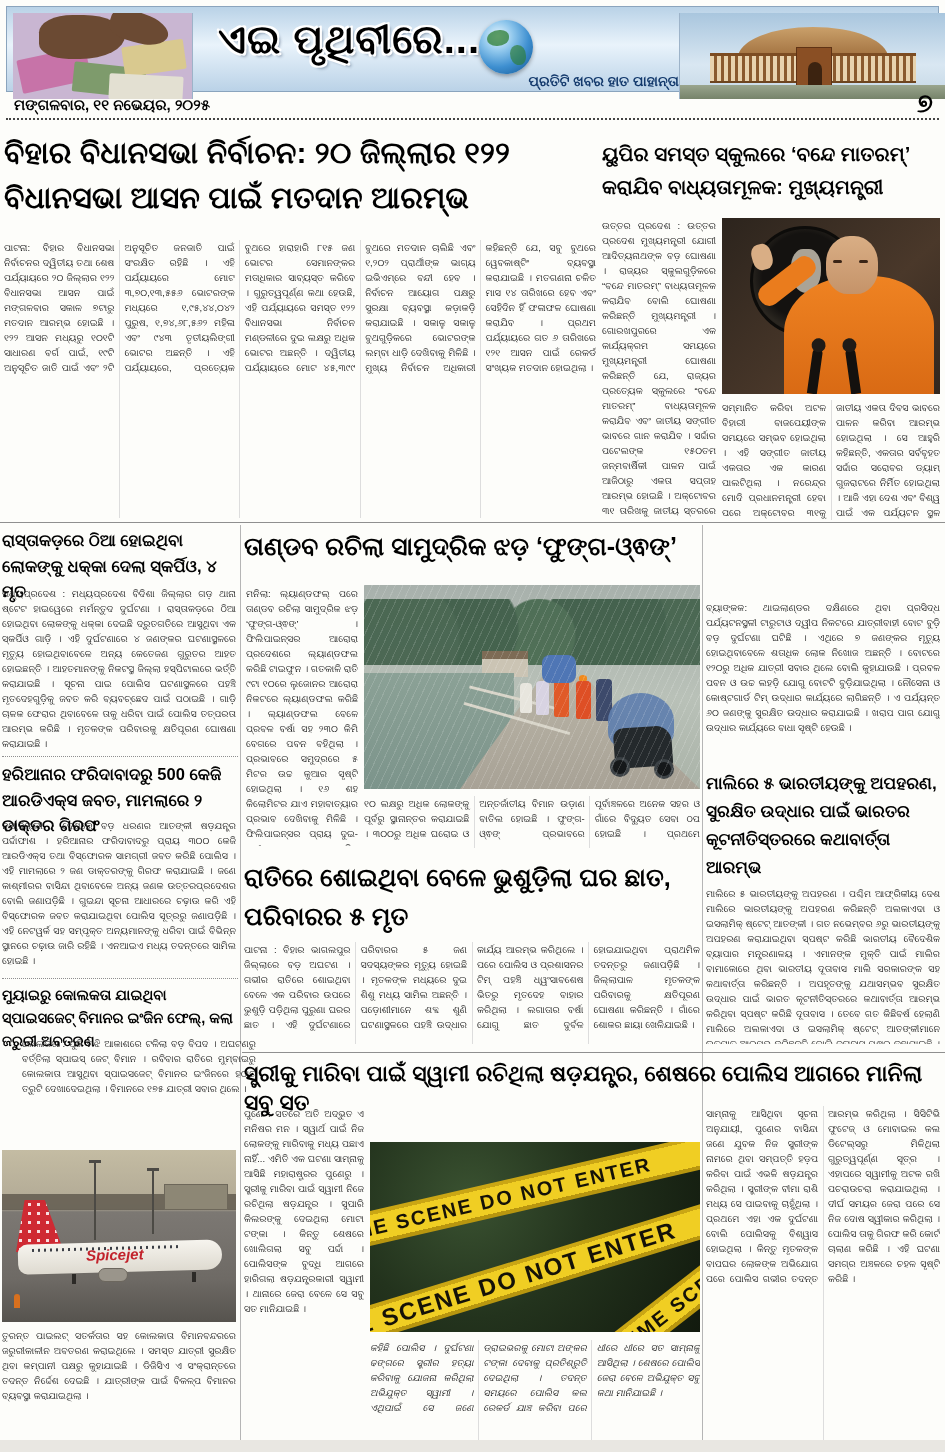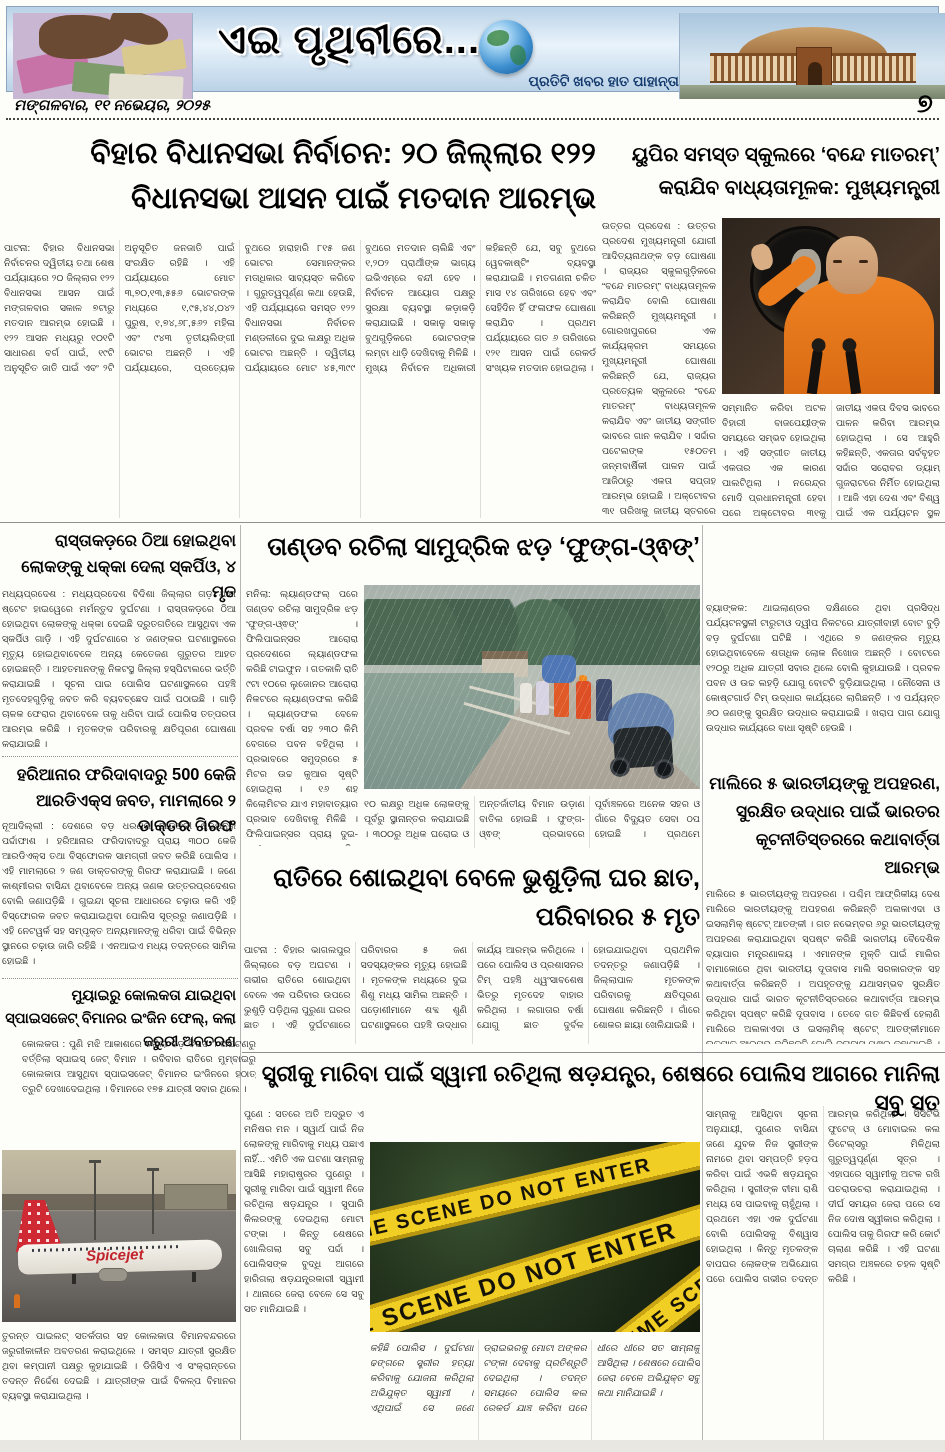--- a/index.html
+++ b/index.html
@@ -27,30 +27,30 @@
   .tagline { position:absolute; left:498px; top:66px; width:215px; text-align:center; font-size:14px; font-weight:bold; color:#12386b; }
 
   
   .parl-dome { position:absolute; left:58px; top:14px; width:150px; height:34px; background:linear-gradient(180deg,#caa06a,#9c6b3a); border-radius:50% 50% 0 0/90% 90% 0 0; }
   .parl-colonnade { position:absolute; left:30px; top:40px; width:206px; height:30px; background:repeating-linear-gradient(90deg,#e8d3ae 0 4px,#8a5a2e 4px 7px); border-top:3px solid #7c4c22; border-bottom:2px solid #6d4520;}
   .parl-gate { position:absolute; left:116px; top:34px; width:36px; height:44px; background:#8a4f24; border:1px solid #5f3315; }
   .parl-gate:before { content:""; position:absolute; left:11px; top:14px; width:14px; height:28px; background:#3c2310; border-radius:7px 7px 0 0; }
   .parl-ground { position:absolute; left:0; bottom:0; width:100%; height:14px; background:linear-gradient(180deg,#9aa58d,#76836a); }
 
   
-  .dateline { position:absolute; left:14px; top:96px; font-size:15px; font-weight:bold; color:#000;font-style:italic; }
+  .dateline { position:absolute; left:14px; top:96px; font-size:15px; font-weight:bold; color:#000; }
   .pagenum { position:absolute; right:12px; top:88px; font-size:26px; font-weight:800; color:#000; }
   .dotted-rule { position:absolute; left:6px; top:118px; width:933px; border-top:2px dotted #444; }
 
   
   .hrule { position:absolute; border-top:1px solid #8f8f8f; }
   .vrule { position:absolute; border-left:1px solid #b5b5b5; }
 
   
-  .hl { position:absolute; text-align:right; font-weight:800; color:#000; }
+  .hl { position:absolute; text-align:left; font-weight:800; color:#000; }
   .hl-main { left:4px; top:130px; width:592px; font-size:30px; line-height:1.5; }
   .hl-up { left:602px; top:138px; width:338px; font-size:20px; line-height:1.65; }
   .hl-small { font-size:16.5px; line-height:1.55; }
   .hl-storm { left:244px; top:530px; width:456px; font-size:25px; line-height:1.3; }
   .hl-roof { left:244px; top:858px; width:456px; font-size:25px; line-height:1.55; }
   .hl-crime { left:244px; top:1060px; width:696px; font-size:22px; line-height:1.3; }
 
   
   .bt { position:absolute; font-size:9.5px; line-height:1.58; text-align:justify; color:#1b1b1b; overflow:hidden; }
   .cols5 { column-count:5; column-gap:10px; column-rule:1px solid #ddd; }

